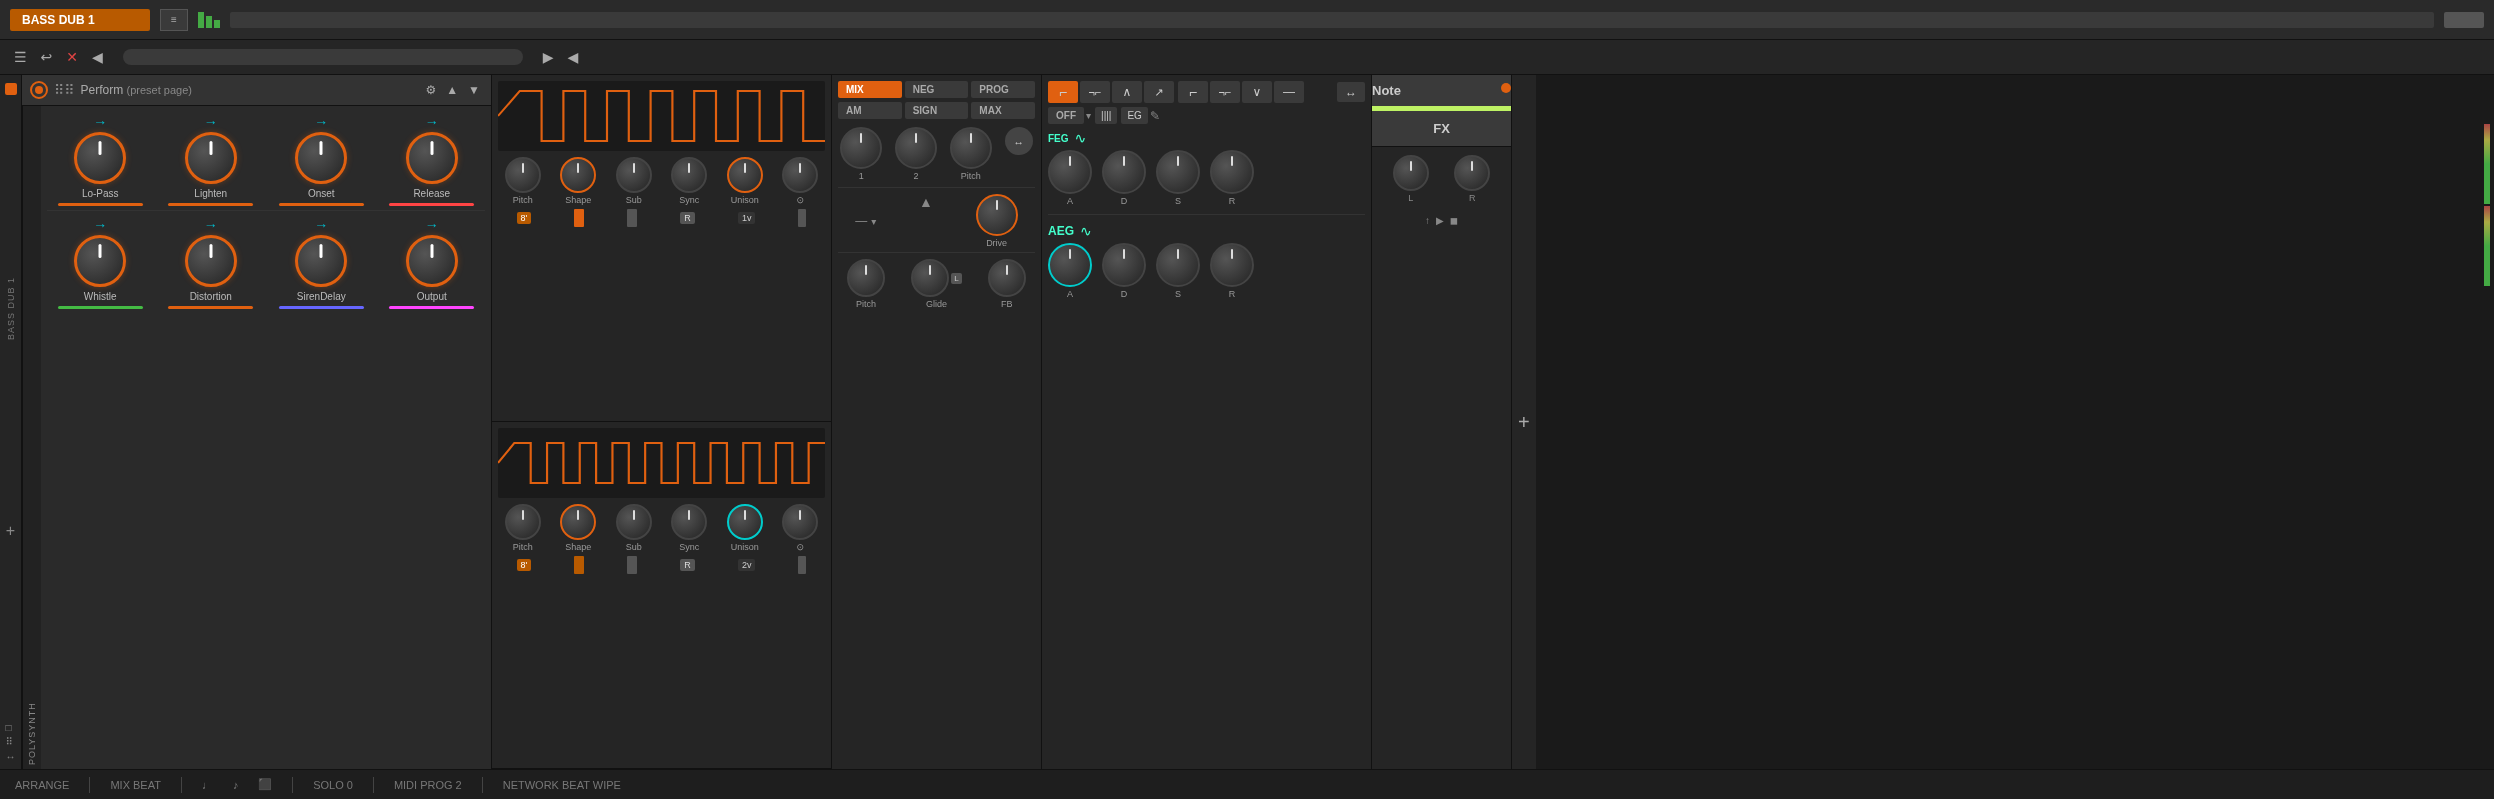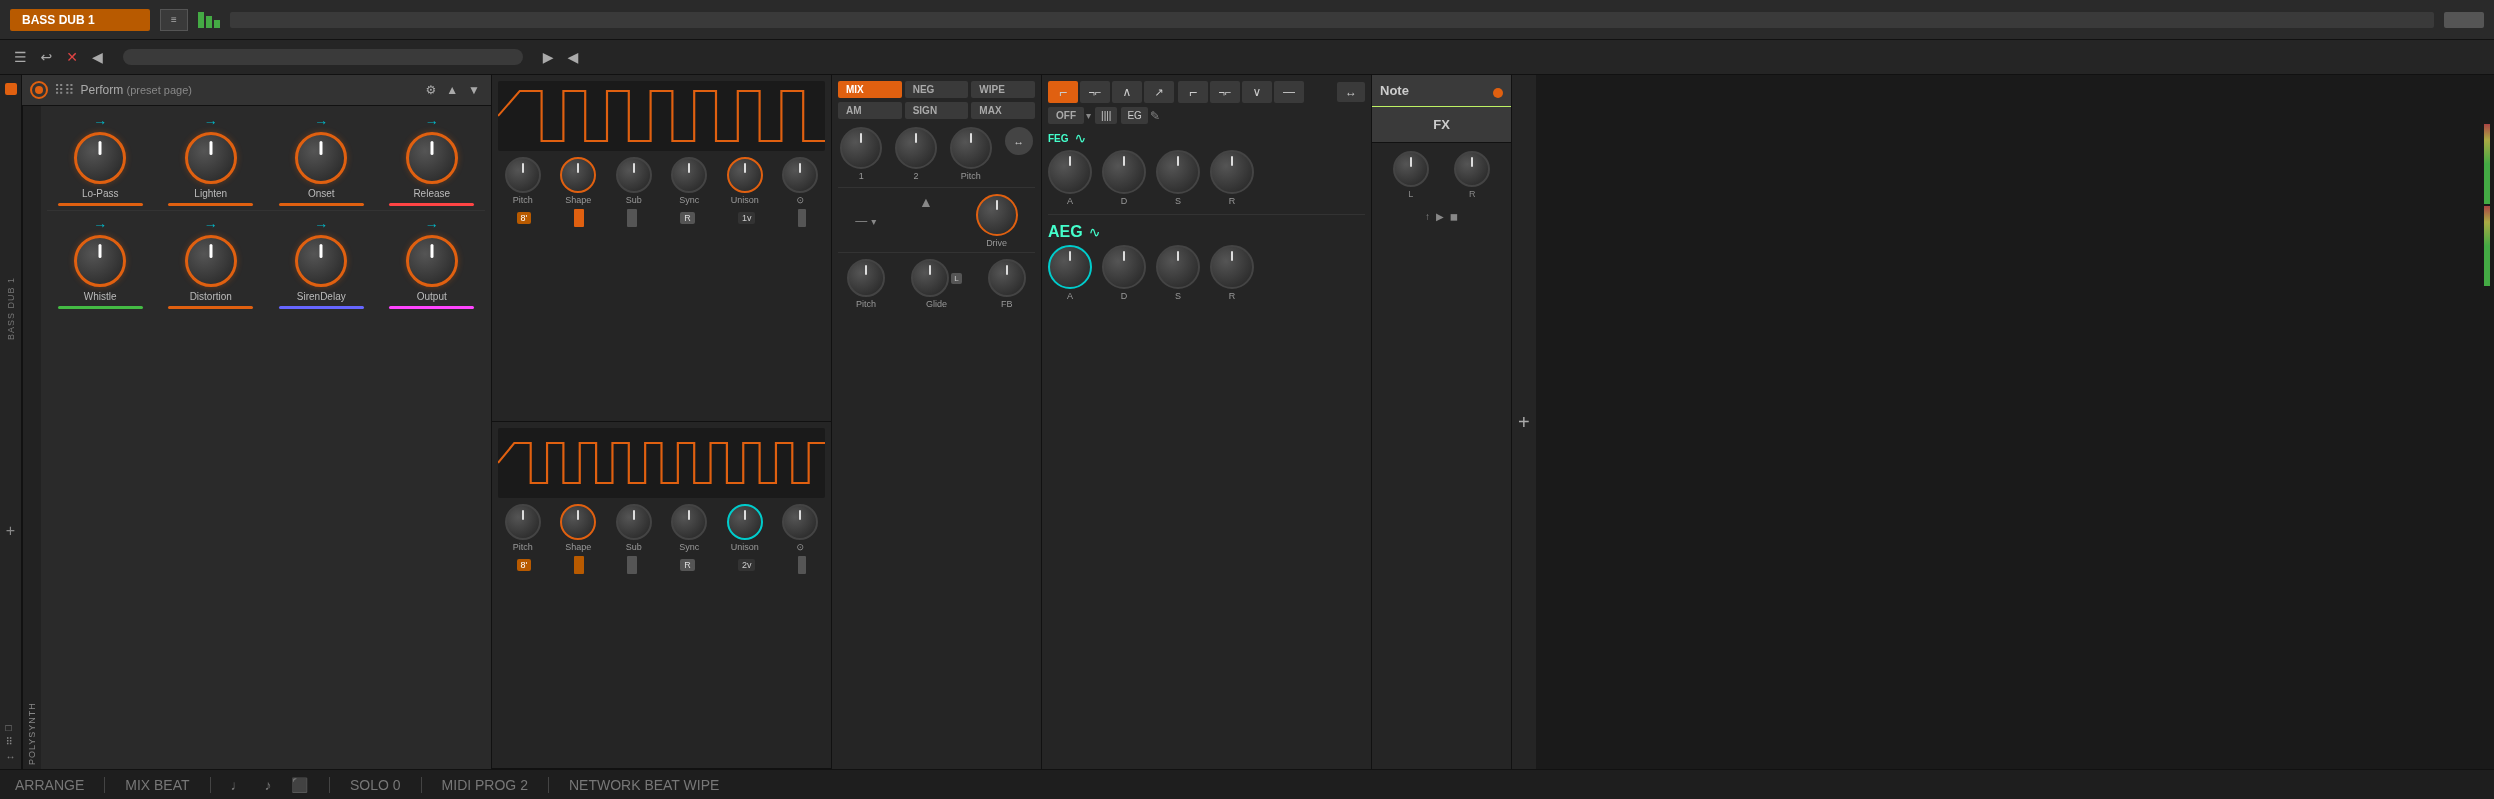--- a/index.html
+++ b/index.html
@@ -369,21 +369,21 @@
       height: 30px;
       background: #1e1e1e;
       display: flex;
       align-items: center;
       padding: 0 15px;
       gap: 20px;
       border-top: 1px solid #111;
     }
     .status-item {
       color: #777;
-      font-size: 14px;
+      font-size: 11px;
       text-align: right;
     }
     .status-divider {
       width: 1px;
       height: 16px;
       background: #444;
     }
 
     .section-divider {
       height: 1px;
@@ -621,21 +621,21 @@
         <div style="width:8px;height:18px;background:#555;border-radius:1px;"></div>
       </div>
     </div>
   </div>
 
   <div class="mixer-panel">
 
     <div style="display:grid;grid-template-columns:repeat(3,1fr);gap:3px;margin-bottom:4px;">
       <div class="mix-btn">MIX</div>
       <div class="mix-btn-off">NEG</div>
-      <div class="mix-btn-off">WIPE</div>
+      <div class="mix-btn-off">PROG</div>
     </div>
     <div style="display:grid;grid-template-columns:repeat(3,1fr);gap:3px;margin-bottom:8px;">
       <div class="mix-btn-off">AM</div>
       <div class="mix-btn-off">SIGN</div>
       <div class="mix-btn-off">MAX</div>
     </div>
 
     <div style="display:flex;gap:8px;justify-content:space-around;margin-bottom:6px;">
       <div class="mixer-knob-cell">
         <div class="knob-sm" style="width:42px;height:42px;"></div>
@@ -745,21 +745,21 @@
           <div class="knob-sm" style="width:44px;height:44px;"></div>
           <div class="adsr-label">R</div>
         </div>
       </div>
     </div>
 
     <div class="section-divider"></div>
 
     <div style="margin-top:8px;">
       <div style="display:flex;align-items:center;gap:6px;margin-bottom:4px;">
-        <div style="color:#4fc;font-size:16px;font-weight:bold;">AEG</div>
+        <div style="color:#4fc;font-size:12px;font-weight:bold;">AEG</div>
         <div style="color:#4fc;font-size:14px;">∿</div>
       </div>
       <div style="display:flex;gap:10px;align-items:flex-end;">
         <div class="adsr-knob-group">
           <div class="knob-sm knob-sm-cyan" style="width:44px;height:44px;"></div>
           <div class="adsr-label">A</div>
         </div>
         <div class="adsr-knob-group">
           <div class="knob-sm" style="width:44px;height:44px;"></div>
           <div class="adsr-label">D</div>
@@ -771,21 +771,21 @@
         <div class="adsr-knob-group">
           <div class="knob-sm" style="width:44px;height:44px;"></div>
           <div class="adsr-label">R</div>
         </div>
       </div>
     </div>
   </div>
 
   <div class="note-panel">
 
-    <div style="display:flex;align-items:flex-end;justify-content:space-between;padding:8px 8px;background:#3a3a3a;border-bottom:1px solid #bef264;">
+    <div style="display:flex;align-items:flex-start;justify-content:space-between;padding:8px 0;background:#3a3a3a;border-bottom:5px solid #bef264;">
       <div style="color:#ccc;font-size:13px;font-weight:bold;cursor:pointer;">Note</div>
       <div style="width:10px;height:10px;background:#e06010;border-radius:50%;"></div>
     </div>
 
     <div style="padding:10px;background:#3a3a3a;border-bottom:1px solid #111;text-align:center;">
       <div style="color:#ccc;font-size:13px;font-weight:bold;cursor:pointer;">FX</div>
     </div>
 
     <div class="lr-knobs">
       <div style="display:flex;flex-direction:column;align-items:center;gap:2px;">

